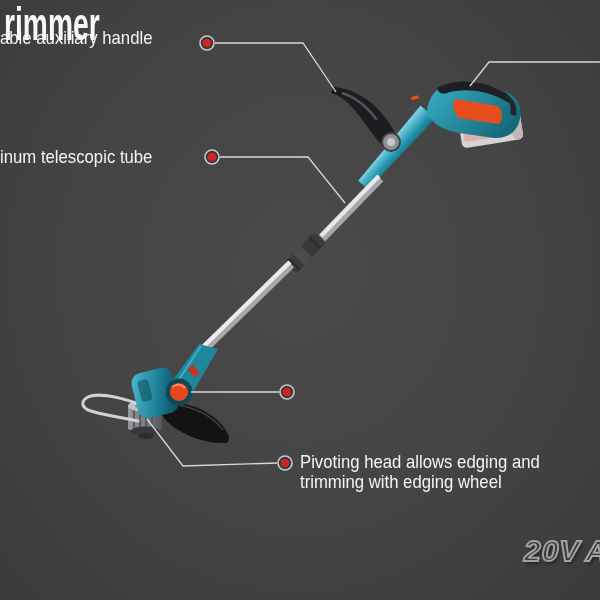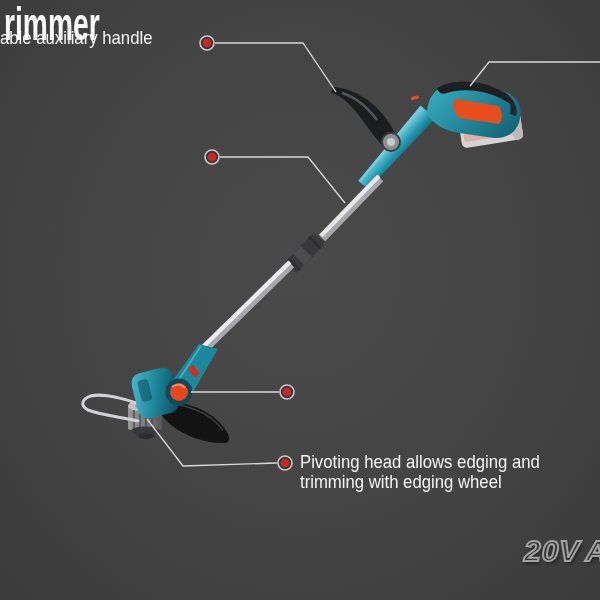--- a/index.html
+++ b/index.html
@@ -177,20 +177,23 @@
         <circle cx="285" cy="463" r="7" fill="#3a393a" stroke="#c9c9c9" stroke-width="1.6"></circle>
         <circle cx="285" cy="463" r="4.3" fill="#ce2428"></circle>
       </g>
     </g>
   </svg>
 
   <div class="callout-label" style="left:0px; top:28px;">
     <span class="cond">able auxiliary handle</span>
   </div>
 
+  <div class="callout-label" style="left:0px; top:147px;">
+    <span class="cond">inum telescopic tube</span>
+  </div>
 
 
   <div class="callout-label" style="left:300px; top:452px;">
     <span class="cond">
       <span class="line">Pivoting head allows edging and</span>
       <span class="line">trimming with edging wheel</span>
     </span>
   </div>
 
   <div class="product-title">

